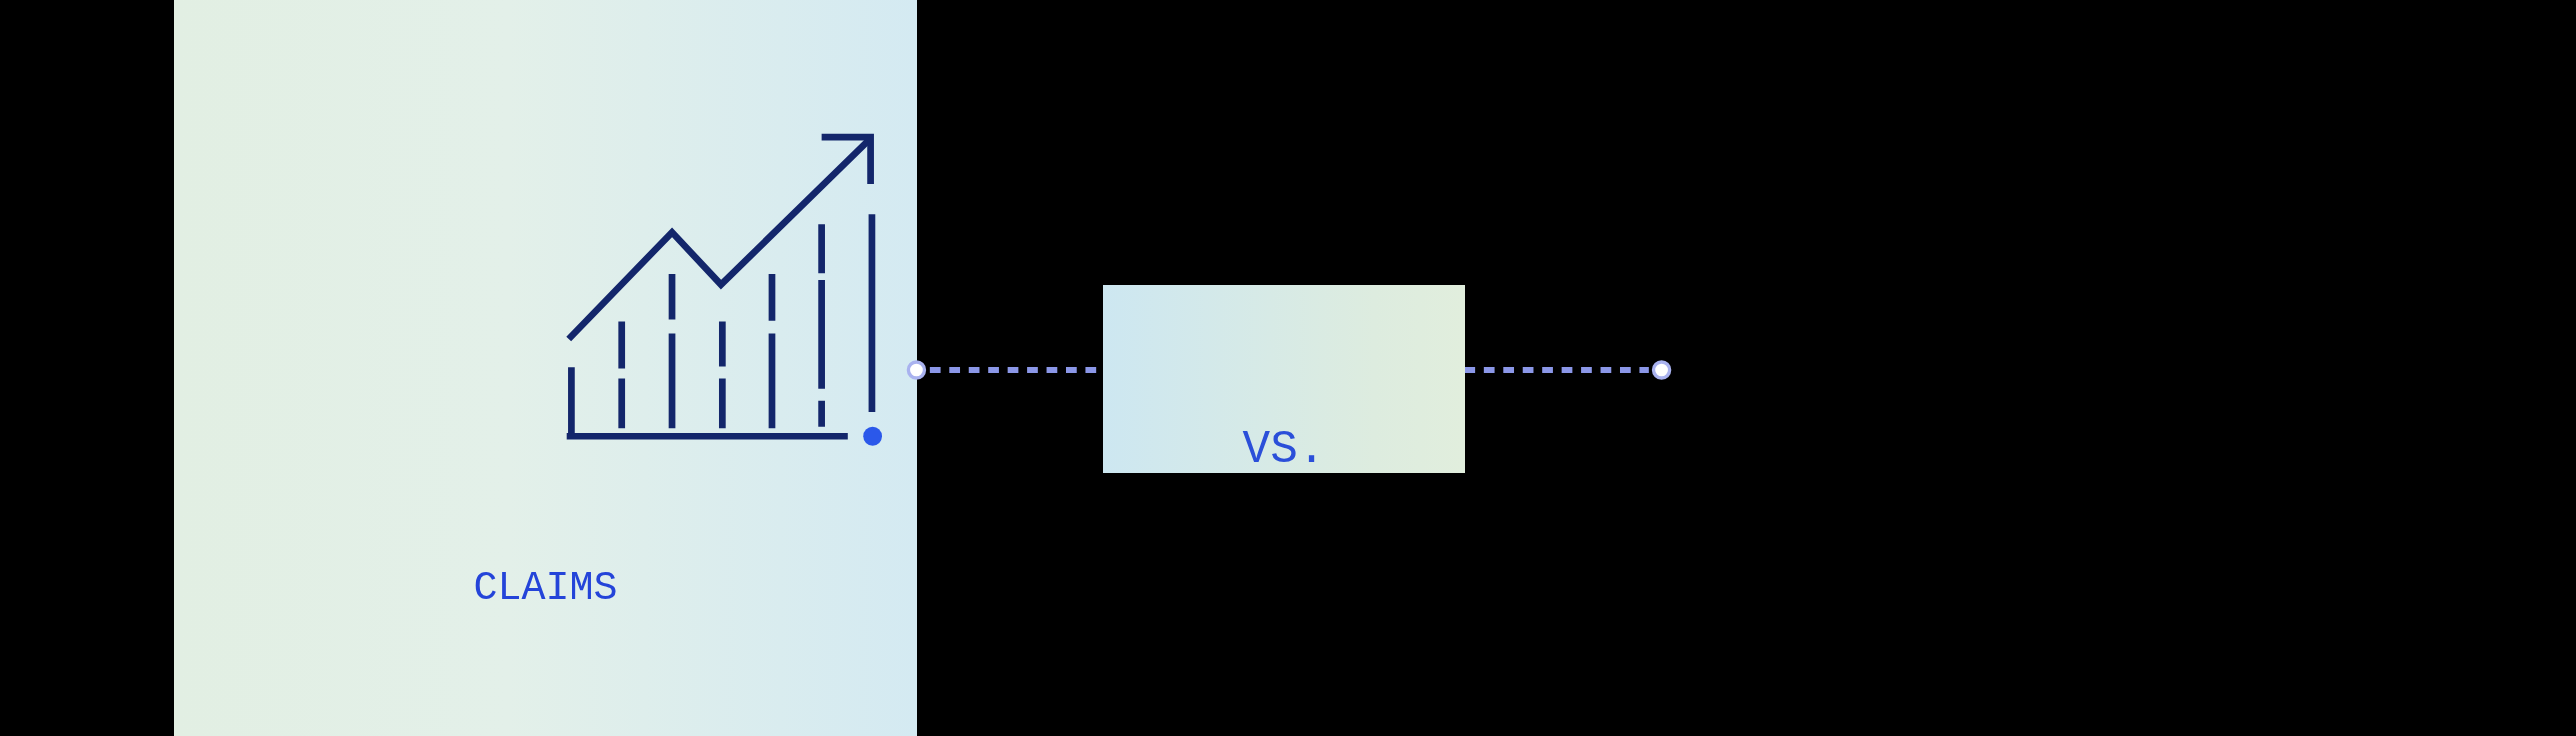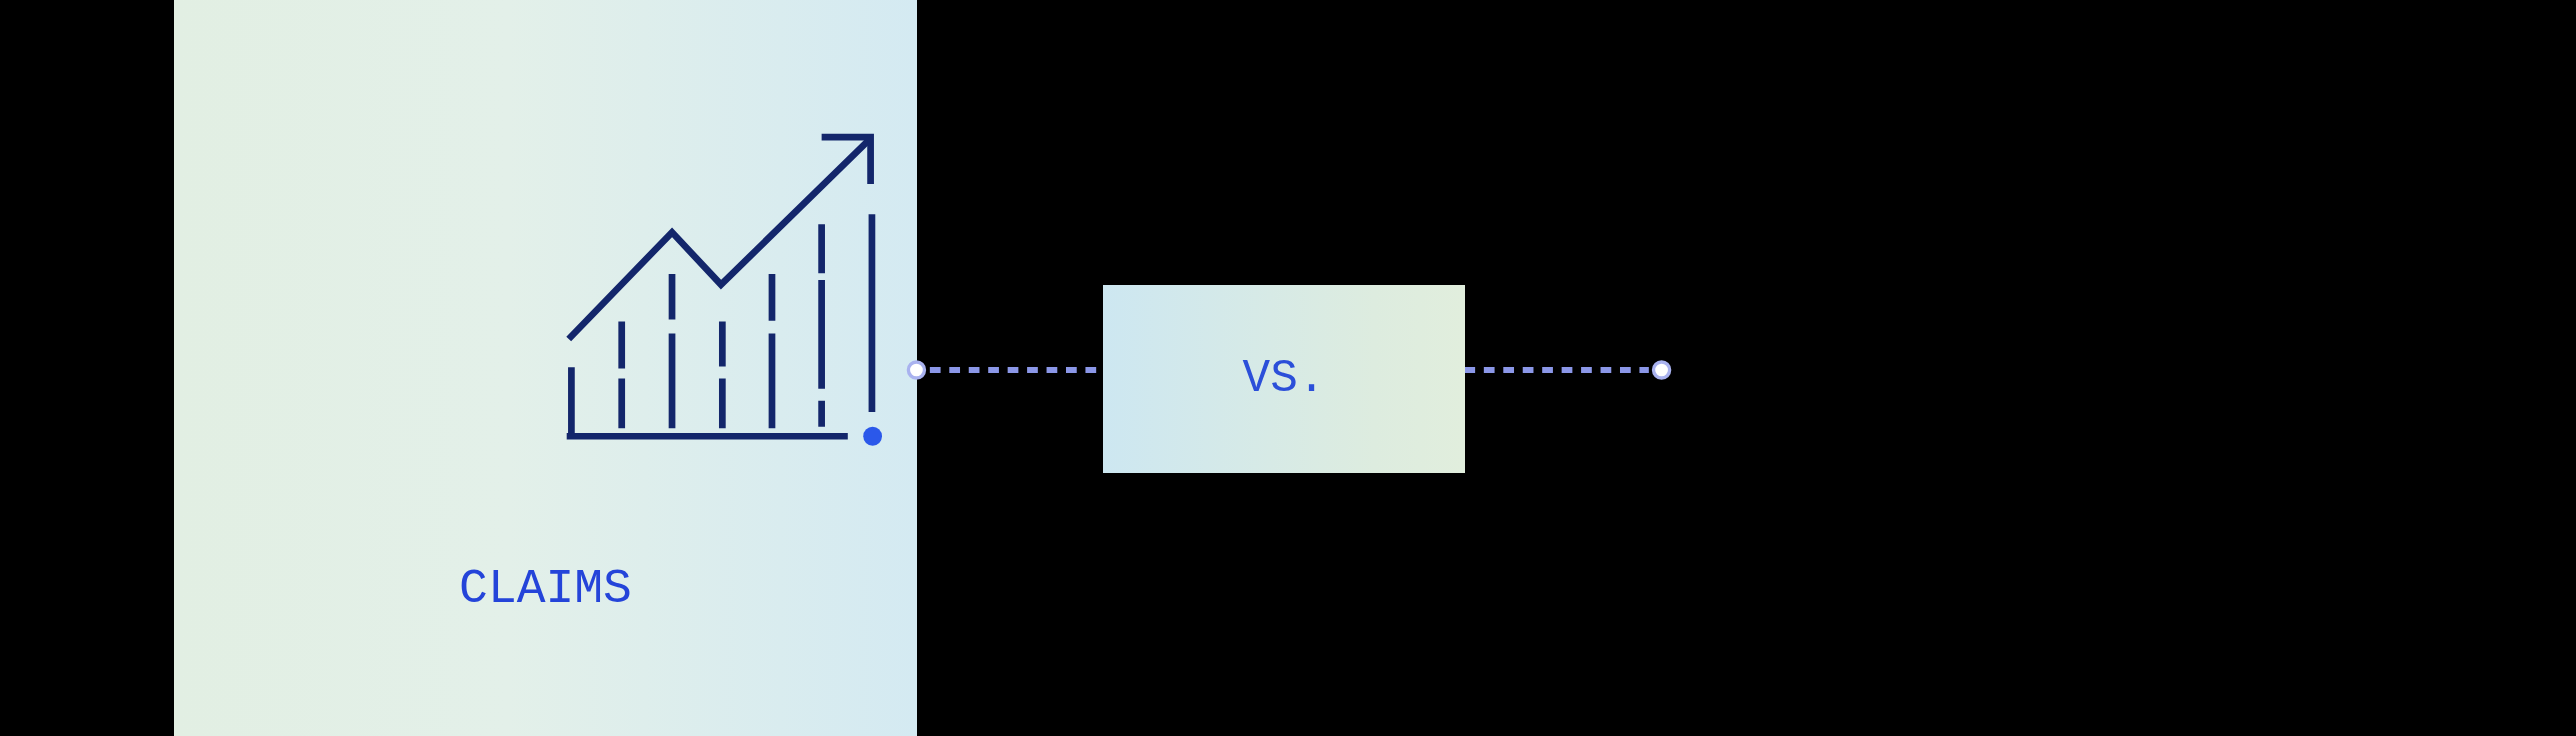--- a/index.html
+++ b/index.html
@@ -41,21 +41,21 @@
     top: 127px;
     width: 322px;
     height: 322px;
   }
   .panel-label {
     position: absolute;
     top: 566px;
     left: 0;
     width: 100%;
     text-align: center;
-    font-size: 48px;
+    font-size: 40px;
     line-height: 46px;
     font-weight: normal;
     color: #2444d9;
     letter-spacing: 0;
     user-select: none;
   }
   .connector-svg {
     position: absolute;
     left: 899px;
     top: 349px;
@@ -64,21 +64,21 @@
     z-index: 2;
   }
   .vs-box {
     position: absolute;
     left: 1103px;
     top: 285px;
     width: 362px;
     height: 188px;
     background: linear-gradient(90deg, #cde7f1 0%, #ddecdf 75%, #e1eedd 100%);
     display: flex;
-    align-items: center;
+    align-items: flex-end;
     justify-content: center;
     z-index: 3;
   }
   .vs-label {
     font-size: 46px;
     line-height: 46px;
     color: #2b4fd9;
     user-select: none;
   }
 </style>

